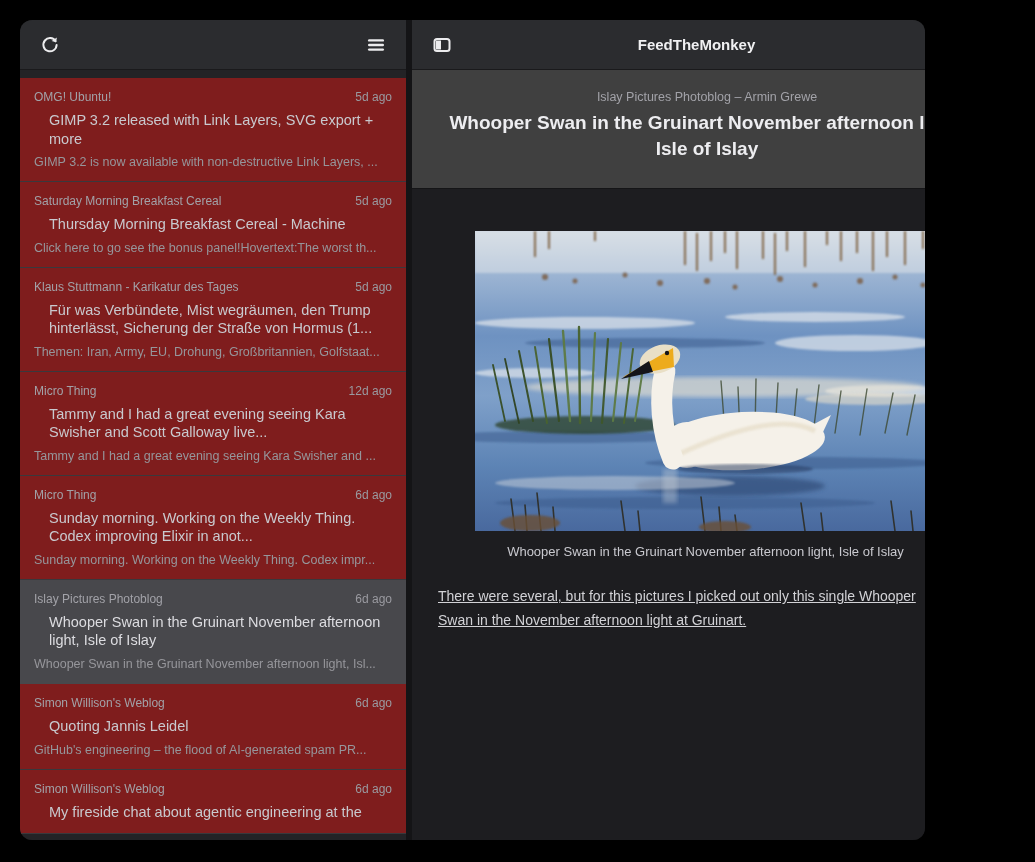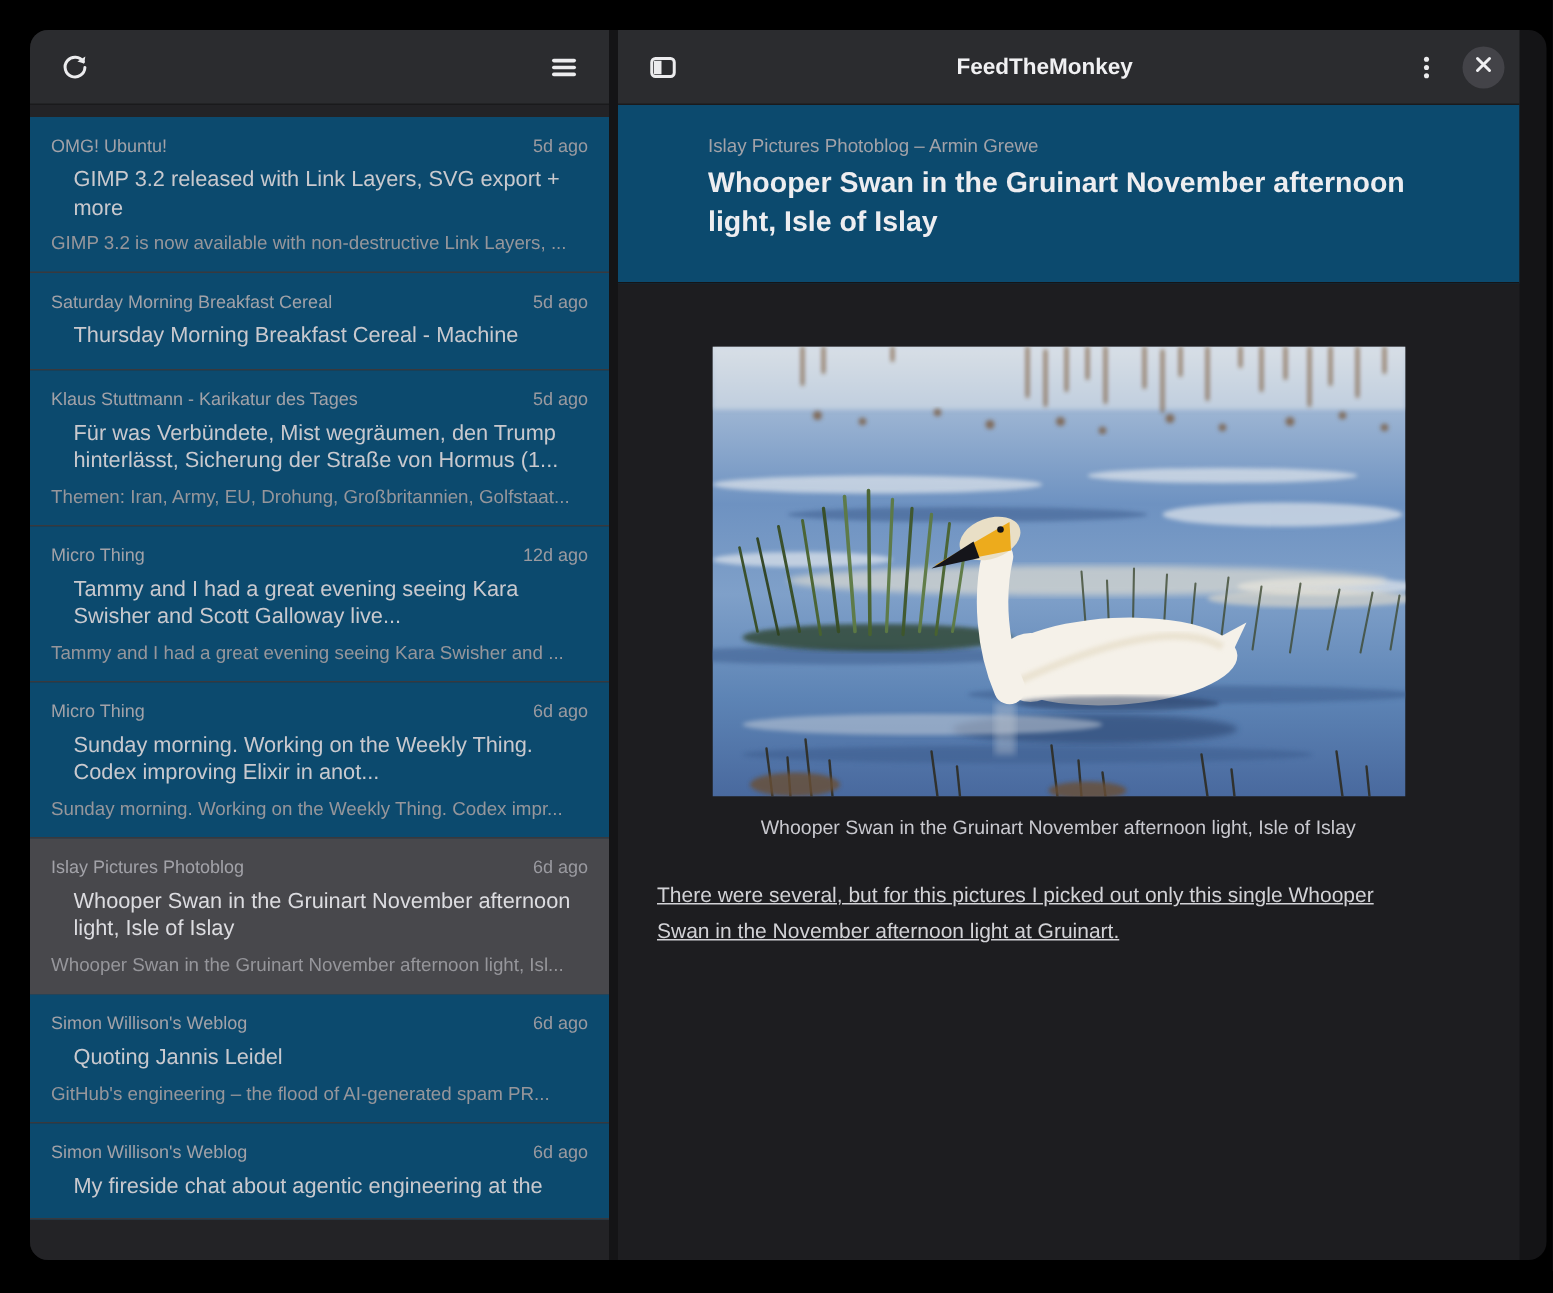--- a/index.html
+++ b/index.html
@@ -1,51 +1,51 @@
 <!DOCTYPE html>
 <html><head>
 <meta charset="utf-8">
 <style>
   * { margin:0; padding:0; box-sizing:border-box; }
   html,body { width:1035px; height:862px; background:#000; overflow:hidden;
               font-family:"Liberation Sans", sans-serif; }
   .window {
-    position:absolute; left:20px; top:20px; width:1011px; height:820px;
+    position:absolute; left:20px; top:20px; width:905px; height:820px;
     background:#141416; border-radius:12px; overflow:hidden;
     display:grid; grid-template-columns:386px 6px 601px; grid-template-rows:50px 770px;
   }
   
   .toolbar { background:#2b2c2f; border-bottom:1px solid #1a1a1c;
              display:flex; align-items:center; }
   .toolbar-left { grid-column:1; grid-row:1; justify-content:space-between; padding:0 14px; }
   .toolbar-main { grid-column:3; grid-row:1; padding:0 10px 0 14px; gap:8px; }
   .gap-col { grid-column:2; grid-row:1 / span 2; background:#141416; }
   .icon-btn { width:32px; height:32px; border:none; background:transparent; color:#ececee;
               display:flex; align-items:center; justify-content:center; cursor:pointer;
               border-radius:6px; flex:0 0 auto; }
   .icon-btn svg { display:block; }
   .tb-title { flex:1; text-align:center; color:#f0f0f2; font-size:15px; font-weight:bold; }
   .close-btn { width:28px; height:28px; border-radius:50%; background:#434348; border:none;
                color:#f0f0f2; display:flex; align-items:center; justify-content:center; cursor:pointer; }
   
   .feed-list { grid-column:1; grid-row:2; background:#232326; overflow:hidden; padding-top:8px; }
-  .feed-item { padding:12px 14px; border-bottom:1px solid #39393d; cursor:pointer; background:#0c4a6e; }
+  .feed-item { padding:12px 14px; border-bottom:1px solid #39393d; cursor:pointer; background:#7f1d1d; }
   .feed-item.selected { background:#48484c; border-bottom-color:#48484c; }
   .feed-item .meta { display:flex; justify-content:space-between; align-items:baseline; }
   .feed-item .src { font-size:12px; color:#a2a2a8; white-space:nowrap; overflow:hidden; }
   .feed-item .time { font-size:12px; color:#9a9aa0; margin-left:10px; white-space:nowrap; }
   .feed-item .title { margin-top:7px; font-size:14.5px; line-height:1.28; color:#c9c9ce;
                       max-height:38px; overflow:hidden;margin-left:15px; }
   .feed-item.selected .title { color:#dcdce0; }
   .feed-item .summary { margin-top:7px; font-size:12.5px; color:#96969b;
                         white-space:nowrap; overflow:hidden; }
   
   .article { grid-column:3; grid-row:2; background:#1d1d20; overflow:hidden;
              display:flex; flex-direction:column; }
-  .article-header { background:#0c4a6e; border-bottom:1px solid #151517; padding:20px 40px 18px 60px; }
+  .article-header { background:#404040; border-bottom:1px solid #151517; padding:20px 40px 18px 29px;text-align:center; }
   .article-source { font-size:12.5px; color:#a2a2a8; }
   .article-title { font-size:19px; font-weight:bold; color:#ededf0; line-height:1.35; margin:6px 0 9px; }
   .article-date { font-size:12.5px; color:#9b9ba1; }
   .article-body { padding:42px 40px 0 26px; }
   .figure-wrap { width:462px; margin:0 auto; }
   .photo { width:462px; height:300px; display:block; }
   .caption { margin-top:13px; text-align:center; font-size:13px; color:#c9c9cf; }
   .body-text { margin-top:26px; max-width:516px; font-size:14px; line-height:1.7; color:#d2d2d6;text-decoration:underline; }
 </style>
 </head>
@@ -113,20 +113,21 @@
       <div class="title">GIMP 3.2 released with Link Layers, SVG export + more</div>
       <div class="summary">GIMP 3.2 is now available with non-destructive Link Layers, ...</div>
     </div>
 
     <div class="feed-item">
       <div class="meta">
         <span class="src">Saturday Morning Breakfast Cereal</span>
         <span class="time">5d ago</span>
       </div>
       <div class="title">Thursday Morning Breakfast Cereal - Machine</div>
+      <div class="summary">Click here to go see the bonus panel!Hovertext:The worst th...</div>
     </div>
 
     <div class="feed-item">
       <div class="meta">
         <span class="src">Klaus Stuttmann - Karikatur des Tages</span>
         <span class="time">5d ago</span>
       </div>
       <div class="title">Für was Verbündete, Mist wegräumen, den Trump hinterlässt, Sicherung der Straße von Hormus  (1...</div>
       <div class="summary">Themen: Iran, Army, EU, Drohung, Großbritannien, Golfstaat...</div>
     </div>

